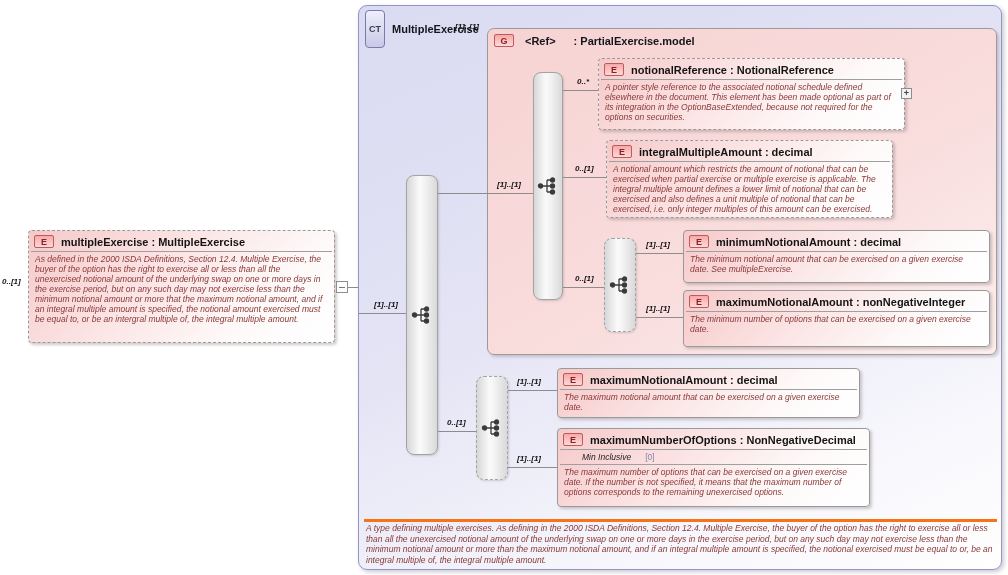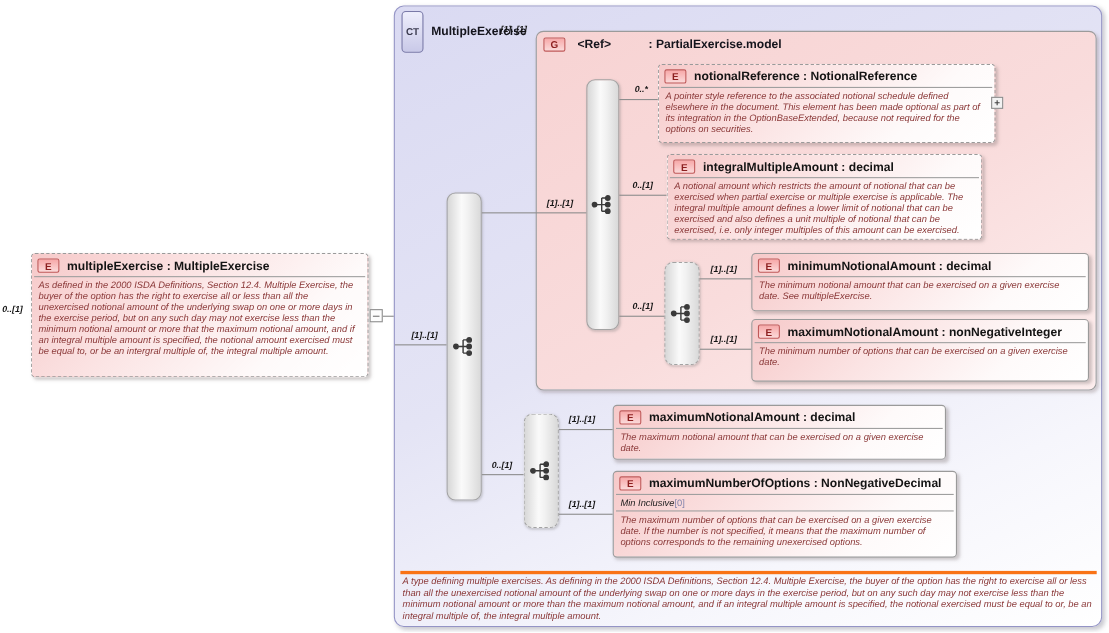--- a/index.html
+++ b/index.html
@@ -21,21 +21,21 @@
   .ct-title { font-size:11px; font-weight:bold; color:#14141c; }
 
   .group-box {
     position:absolute; left:487px; top:28px; width:510px; height:327px;
     border:1px solid #9b9b9b; border-radius:7px;
     background:linear-gradient(150deg,#f7d3d3 0%, #f9dcdc 55%, #fdeeee 100%);
     box-shadow:2px 2px 3px rgba(120,100,100,.3);
   }
   .group-header { position:absolute; left:6px; top:5px; display:flex; align-items:center; }
   .group-name { font-size:11px; font-weight:bold; color:#14141c; margin-left:11px; }
-  .group-type { font-size:11px; font-weight:bold; color:#14141c; margin-left:34px; }
+  .group-type { font-size:11px; font-weight:bold; color:#14141c; margin-left:18px; }
 
   
   .e-badge, .g-badge {
     width:20px; height:13px; flex:0 0 auto;
     border:1px solid #c05a5a; border-radius:2px;
     background:linear-gradient(#f7a8a8,#fbdada);
     color:#8c1f1f; font-size:9px; font-weight:bold;
     display:flex; align-items:center; justify-content:center;
   }
 
@@ -46,21 +46,21 @@
     box-shadow:2px 2px 3px rgba(120,110,110,.35); overflow:hidden;
   }
   .box.dashed { border-style:dashed; }
   .box-title { display:flex; align-items:center; gap:7px; padding:3px 5px 2px 5px; height:20px; }
   .box-title-text { font-size:11px; font-weight:bold; color:#141414; white-space:nowrap; }
   .box-sep { height:1px; background:#9f9f9f; margin:0 2px; }
   .box-doc {
     padding:2px 7px 3px 6px; font-size:8.5px; font-style:italic;
     color:#8a3838; line-height:10px;
   }
-  .facet-row { display:flex; align-items:flex-end; gap:0; padding:2px 6px; height:14px; }
+  .facet-row { display:flex; align-items:flex-end; gap:14px; padding:2px 6px; height:14px;margin-left:18px; }
   .facet-name { font-size:8.5px; font-style:italic; color:#222; }
   .facet-value { font-size:8.5px; color:#8585ad; }
 
   
   .bar {
     position:absolute; width:32px; border:1px solid #a3a3a3; border-radius:8px;
     background:linear-gradient(90deg,#d7d7d7 0%, #fafafa 42%, #f2f2f2 60%, #d9d9d9 100%);
     box-shadow:1px 1px 2px rgba(120,120,120,.3);
     display:flex; align-items:center; justify-content:center;
   }

